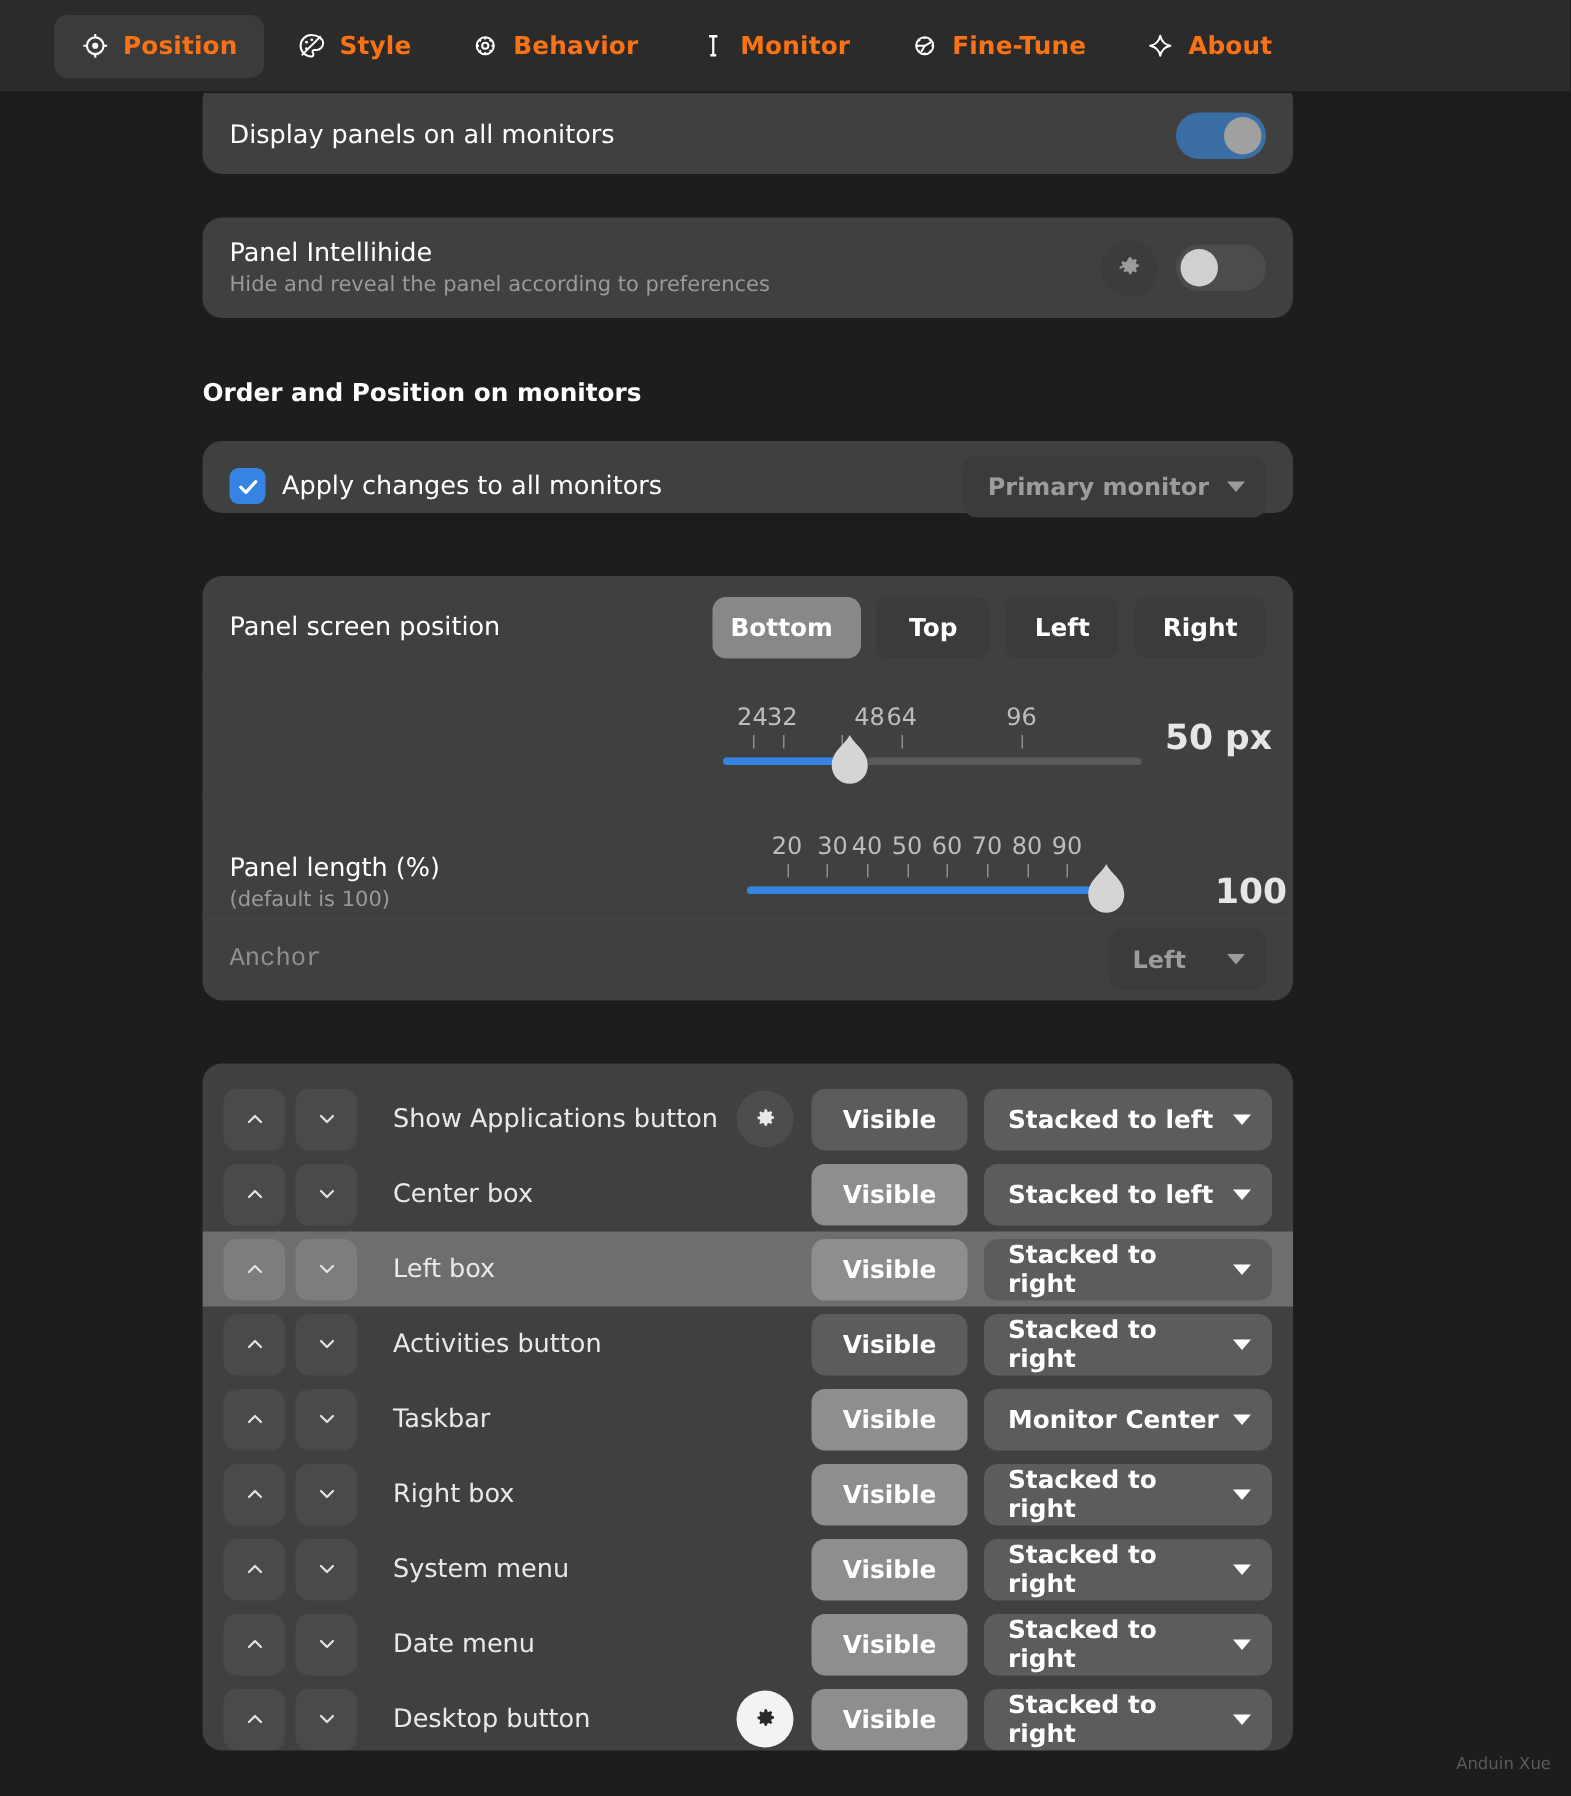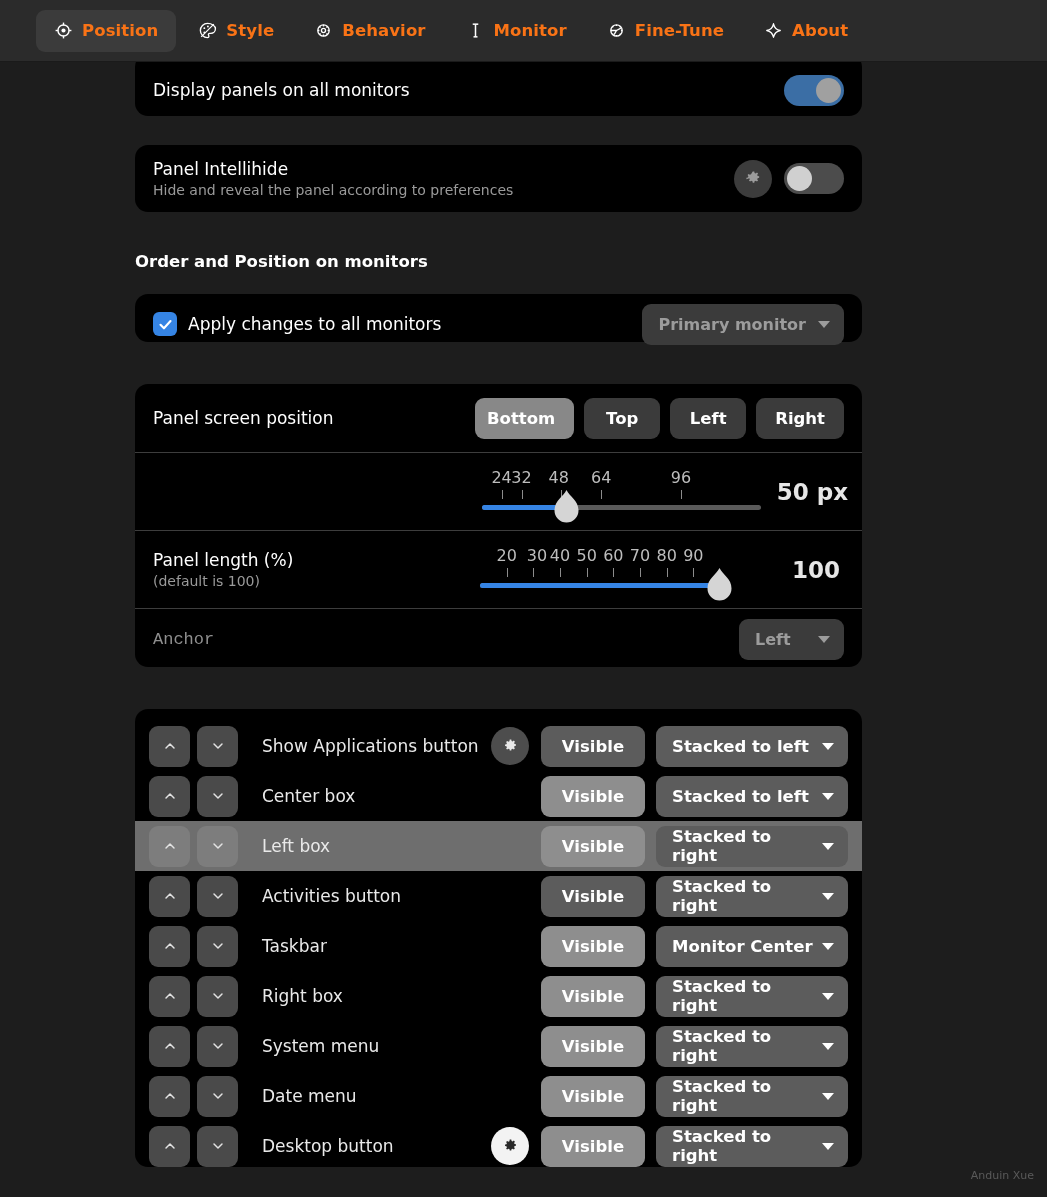--- a/index.html
+++ b/index.html
@@ -30,21 +30,21 @@
   .tab .ic { width: 19px; height: 19px; display: block; flex: 0 0 19px; }
   .tab .ic svg { width: 19px; height: 19px; display: block; }
 
   
   .content {
     position: absolute; top: 62px; left: 0; right: 0; bottom: 0;
     background: #1d1d1d; overflow: hidden;
   }
   .card {
     position: absolute; left: 135px; width: 727px;
-    background: #000000; border-radius: 13px;
+    background: #404040; border-radius: 13px;
   }
   .row {
     display: flex; align-items: center;
     padding: 0 18px; min-height: 52px;
   }
   .row-title { color: #ffffff; font-size: 17px; }
   .row-sub { color: #9a9a9a; font-size: 14px; margin-top: 3px; }
   .grow { flex: 1 1 auto; }
 
   
@@ -305,41 +305,41 @@
       <div class="divider"></div>
 
       <div class="row" style="height:77px; padding-right:14px;">
         <span class="grow"></span>
         <div class="sliderwrap" id="thickness-slider">
           <div class="ticks">
               <span class="tick-lbl" style="left: 21.9286px;">24</span>
               <span class="tick-mark" style="left: 21.9286px;"></span>
               <span class="tick-lbl" style="left: 41.8571px;">32</span>
               <span class="tick-mark" style="left: 41.8571px;"></span>
-              <span class="tick-lbl" style="left: 79px;">48</span>
+              <span class="tick-lbl" style="left: 100px;">48</span>
               <span class="tick-mark" style="left: 81.7143px;"></span>
               <span class="tick-lbl" style="left: 121.571px;">64</span>
               <span class="tick-mark" style="left: 121.571px;"></span>
               <span class="tick-lbl" style="left: 201.286px;">96</span>
               <span class="tick-mark" style="left: 201.286px;"></span>
             </div>
           <div class="track" style="left: 2px; right: 2px;">
             <div class="fill" style="width: 84.6964px;"></div>
           </div>
           <div class="handle" style="left: 86.6964px;">
             <svg viewBox="0 0 27 34">
               <path d="M13.5 0C17 7 25.5 10.5 25.5 20.5a12 12 0 0 1-24 0C1.5 10.5 10 7 13.5 0z" fill="#d5d5d5"></path>
             </svg>
           </div>
         </div>
         <span class="slider-value">50 px</span>
       </div>
       <div class="divider"></div>
 
-      <div class="row" style="height:77px; padding-right:22px;">
+      <div class="row" style="height:77px; padding-right:4px;align-items:flex-end;">
         <div>
           <div class="row-title">Panel length (%)</div>
           <div class="row-sub">(default is 100)</div>
         </div>
         <span class="grow"></span>
         <div class="sliderwrap" id="length-slider" style="width:300px; flex:0 0 300px;">
           <div class="ticks">
               <span class="tick-lbl" style="left: 28.6667px;">20</span>
               <span class="tick-mark" style="left: 28.6667px;"></span>
               <span class="tick-lbl" style="left: 59px;">30</span>

